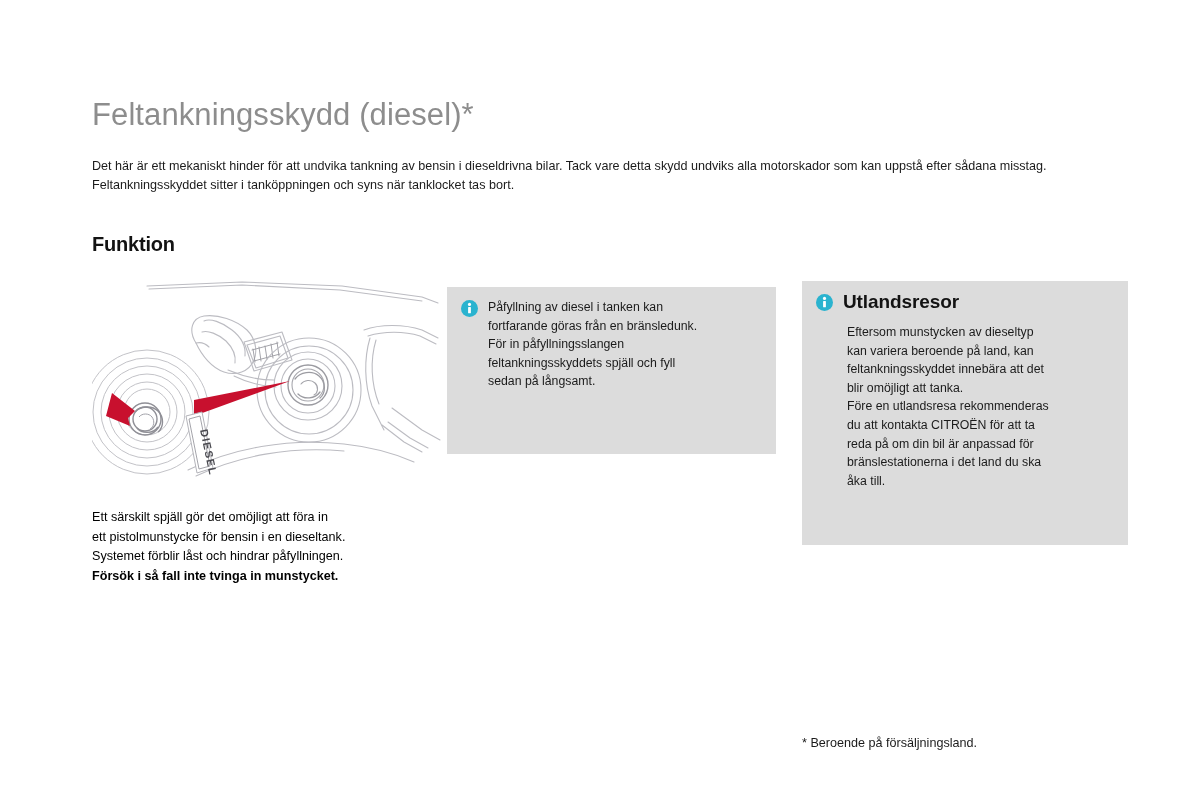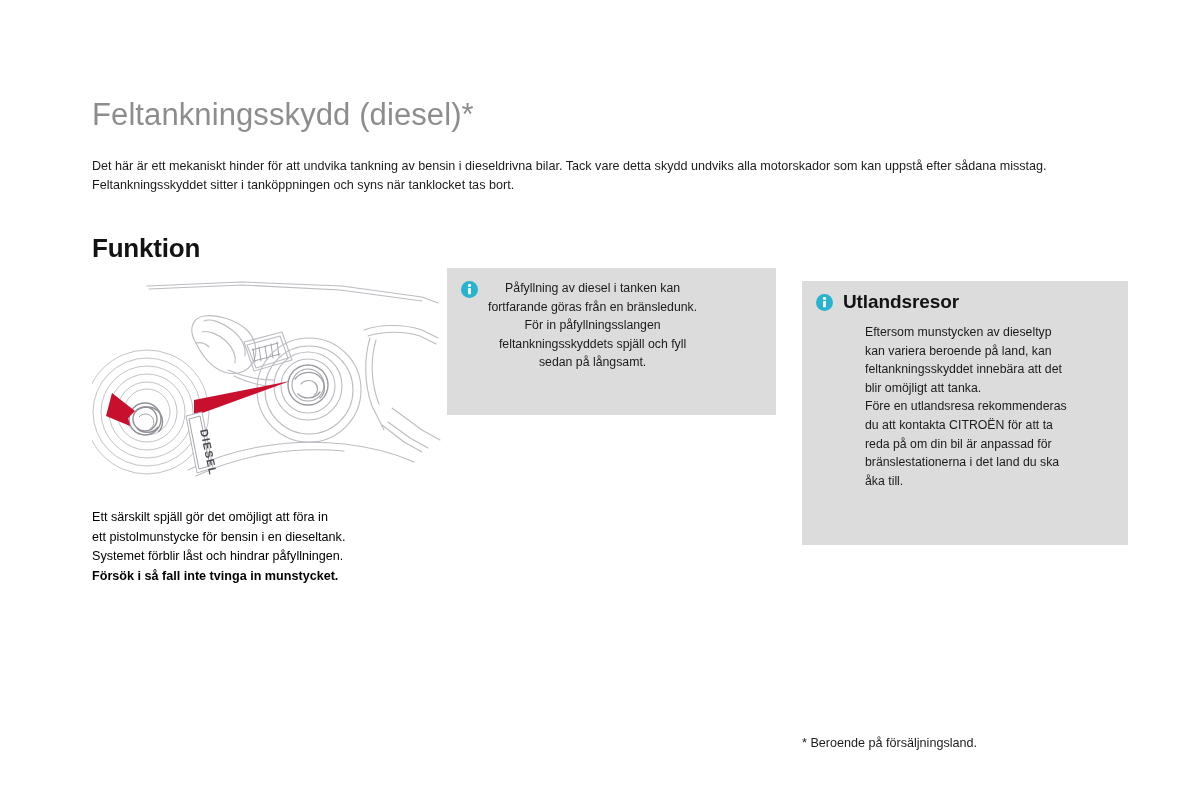--- a/index.html
+++ b/index.html
@@ -42,21 +42,21 @@
     font-size: 12.6px;
     line-height: 18.6px;
     color: #1b1b1b;
   }
   .intro p { margin: 0; }
 
   .section-title {
     position: absolute;
     left: 92px;
     top: 233px;
-    font-size: 26px;
+    font-size: 20px;
     font-weight: bold;
     color: #131313;
     letter-spacing: -0.2px;
   }
 
   
   .figure {
     position: absolute;
     left: 92px;
     top: 280px;
@@ -78,25 +78,24 @@
   .figure-caption p.bold { font-weight: bold; }
 
   
   .panel {
     position: absolute;
     background: #dcdcdc;
     box-sizing: border-box;
   }
   .panel-note {
     left: 447px;
-    top: 268px;
+    top: 287px;
     width: 329px;
-    height: 147px;
+    height: 167px;
     padding: 11px 14px 12px 14px;
-    text-align: center;
   }
   .panel-travel {
     left: 802px;
     top: 281px;
     width: 326px;
     height: 264px;
     padding: 11px 16px 12px 14px;
   }
 
   .panel-row {
@@ -122,21 +121,21 @@
 
   .panel-heading {
     font-size: 19px;
     font-weight: bold;
     color: #131313;
     line-height: 20px;
     letter-spacing: -0.1px;
   }
   .panel-travel .panel-body {
     margin-top: 11px;
-    margin-left: 49px;
+    margin-left: 31px;
   }
 
   
   .footnote {
     position: absolute;
     left: 802px;
     top: 734px;
     font-size: 12.6px;
     line-height: 18px;
     color: #1b1b1b;

